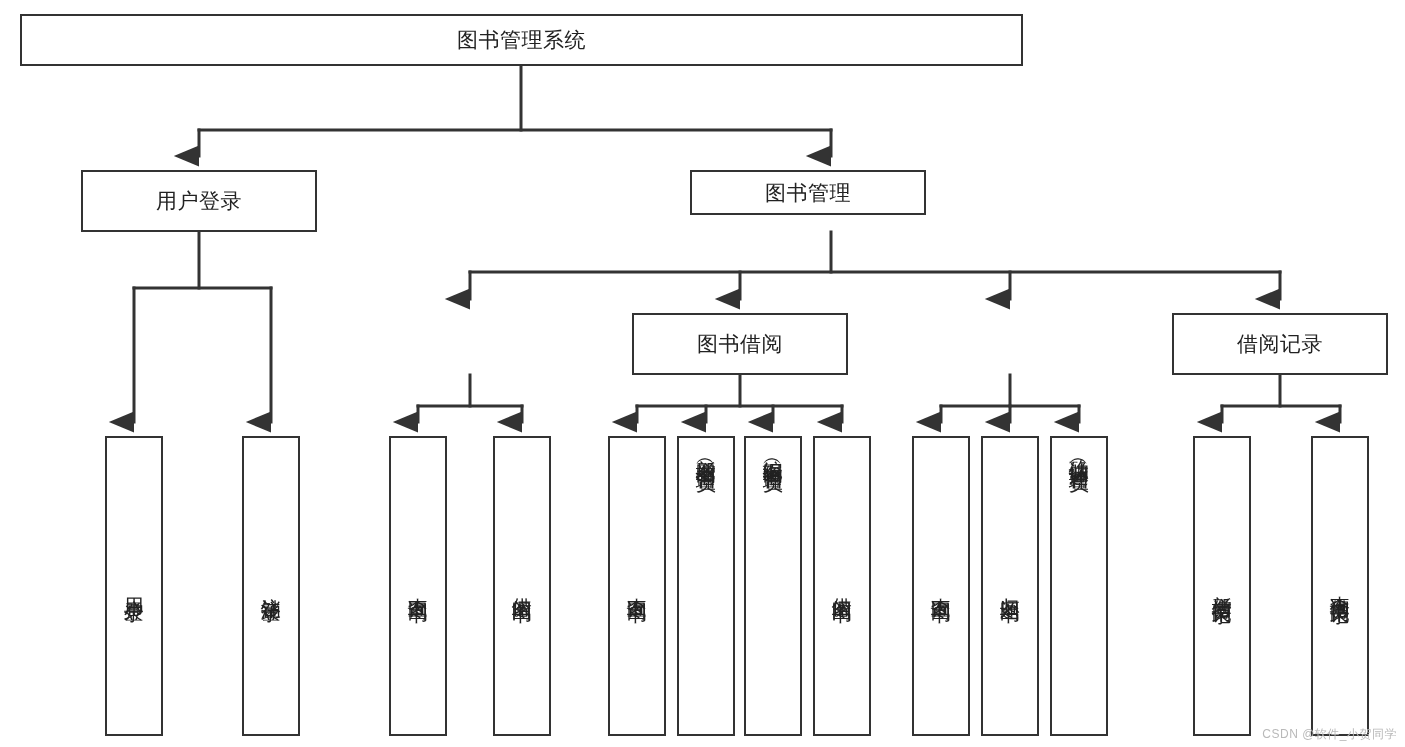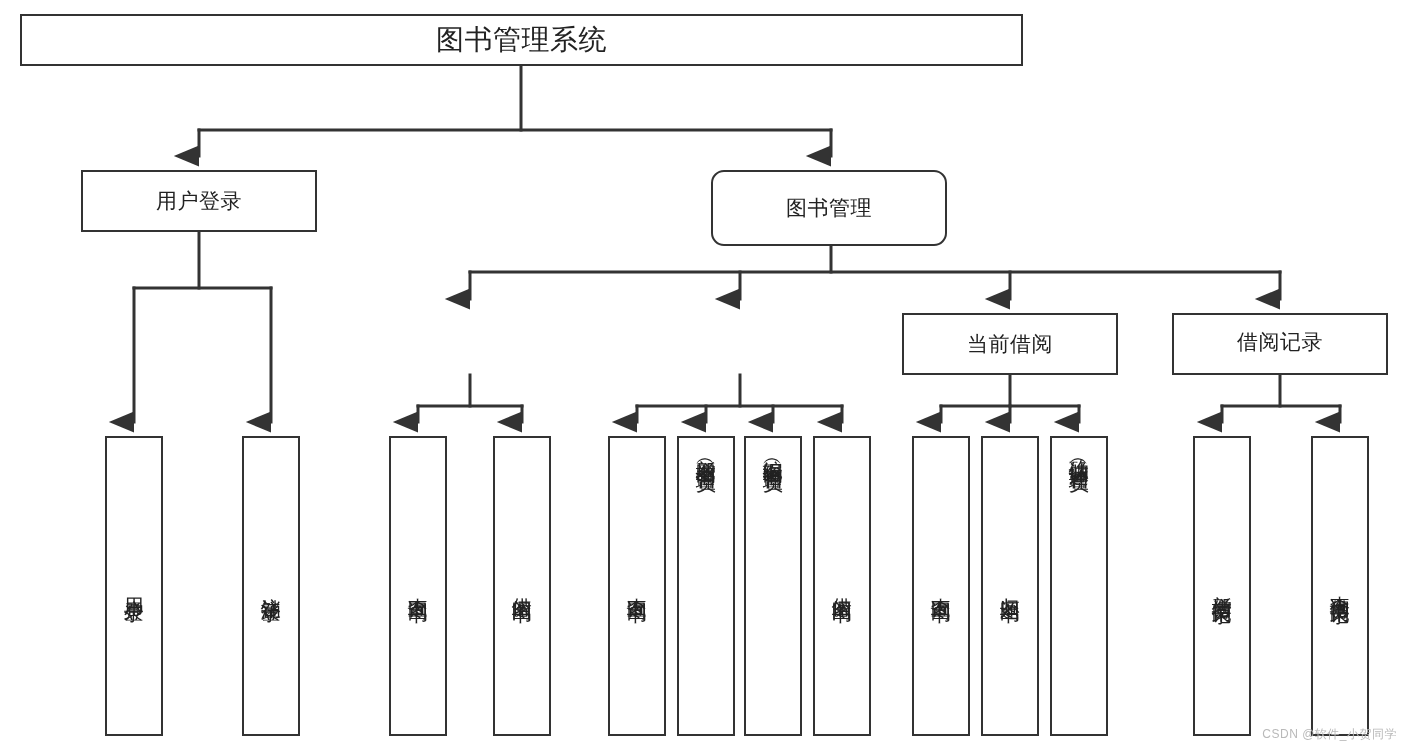--- a/index.html
+++ b/index.html
@@ -38,21 +38,21 @@
   .node .lbl {
     color: #222222;
     letter-spacing: 0.5px;
   }
   .node-horizontal .lbl {
     font-size: 21px;
     line-height: 1.1;
     white-space: nowrap;
   }
   .node-root .lbl {
-    font-size: 28px;
+    font-size: 21px;
   }
   
   .node-vertical {
     align-items: flex-start;
     justify-content: center;
     padding-top: 6px;
   }
   .node-vertical .lbl {
     writing-mode: vertical-rl;
     text-orientation: upright;
@@ -136,31 +136,31 @@
   </svg>
 
   <div class="node node-horizontal node-root" style="left:20px; top:14px; width:1003px; height:52px;">
     <span class="lbl">图书管理系统</span>
   </div>
 
   <div class="node node-horizontal" style="left:81px; top:170px; width:236px; height:62px;">
     <span class="lbl">用户登录</span>
   </div>
 
-  <div class="node node-horizontal" style="left:711px; top:170px; width:236px; height:76px;border-radius:13px;">
+  <div class="node node-horizontal" style="left:690px; top:170px; width:236px; height:45px;">
     <span class="lbl">图书管理</span>
   </div>
 
 
-
-  <div class="node node-horizontal" style="left:902px; top:313px; width:216px; height:62px;">
-    <span class="lbl">当前借阅</span>
-  </div>
-
-  <div class="node node-horizontal" style="left:1172px; top:313px; width:216px; height:62px;font-family:Liberation Mono, monospace;">
+  <div class="node node-horizontal" style="left:632px; top:313px; width:216px; height:62px;">
+    <span class="lbl">图书借阅</span>
+  </div>
+
+
+  <div class="node node-horizontal" style="left:1172px; top:313px; width:216px; height:62px;">
     <span class="lbl">借阅记录</span>
   </div>
 
   <div class="node node-vertical vcenter" style="left:105px; top:436px; width:58px; height:300px;">
     <span class="lbl">用户登录</span>
   </div>
 
   <div class="node node-vertical vcenter" style="left:242px; top:436px; width:58px; height:300px;">
     <span class="lbl">注销登录</span>
   </div>

